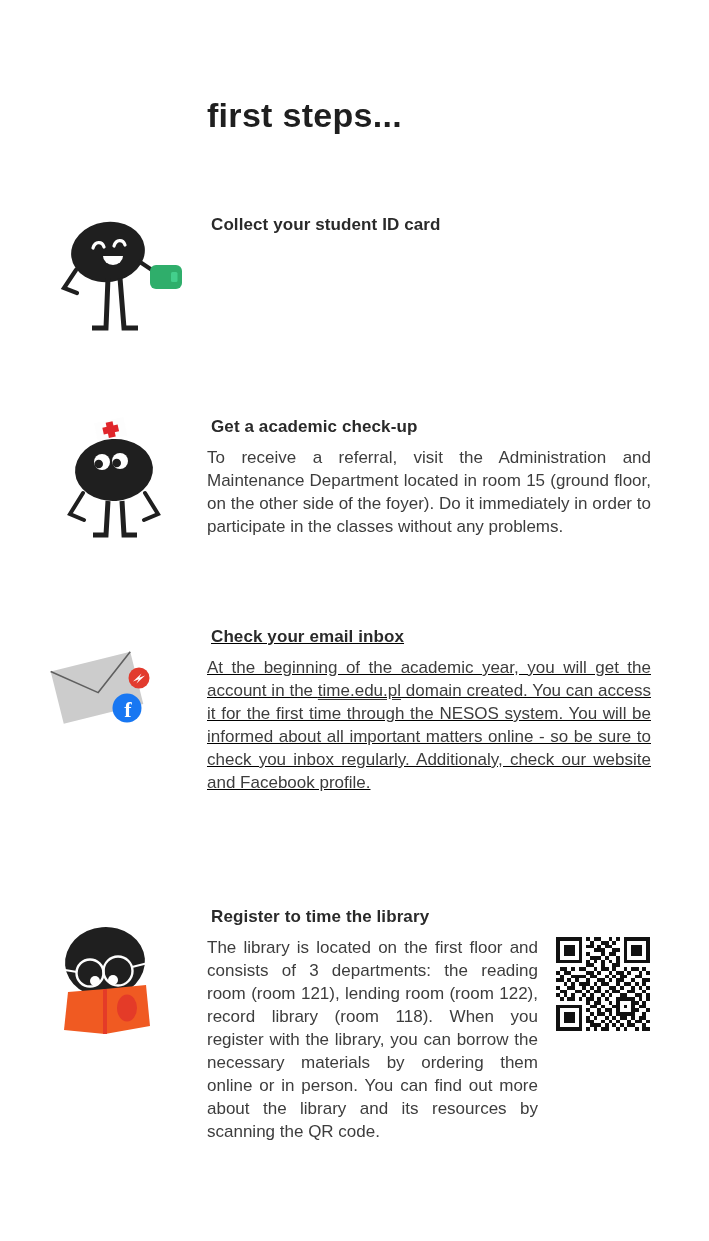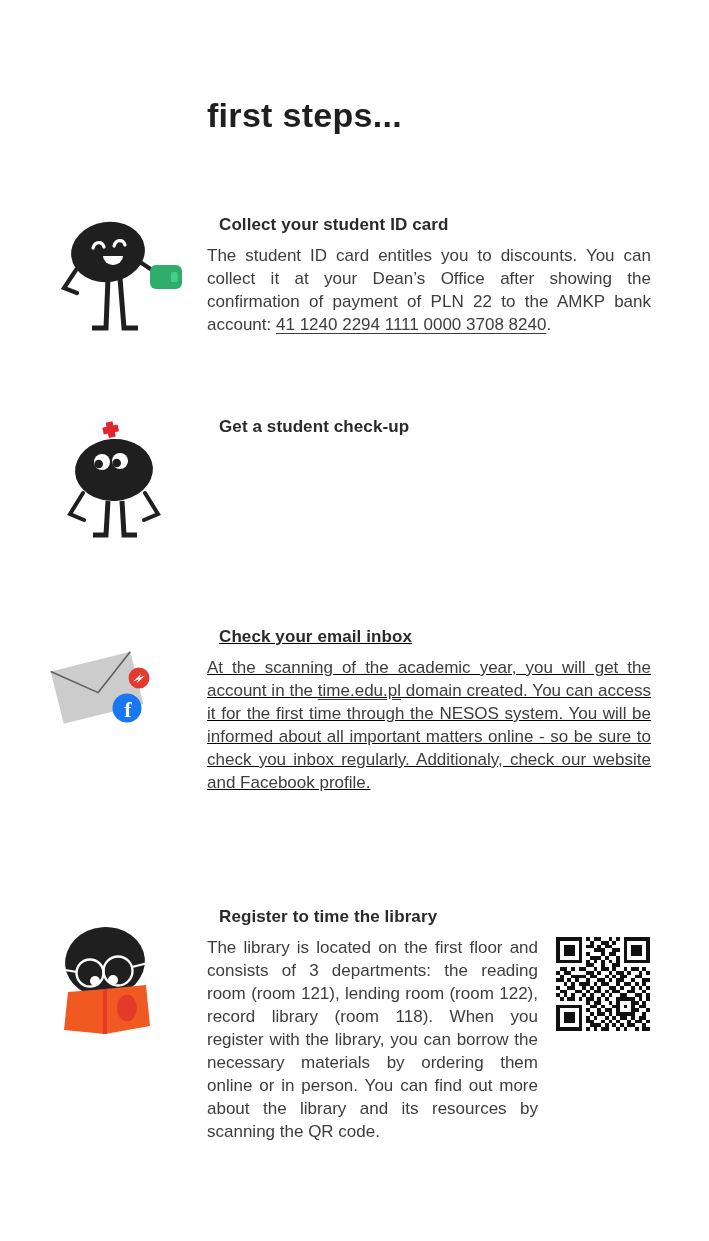--- a/index.html
+++ b/index.html
@@ -22,21 +22,21 @@
     font-family:"Liberation Sans", sans-serif;overflow:hidden;
   }
   .page-title{
     position:absolute;left:207px;top:96px;margin:0;
     font-size:34px;font-weight:800;letter-spacing:.3px;color:var(--ink);
   }
   .icon-box{position:absolute;}
   .icon-box svg{display:block;width:100%;height:100%;}
   .text-box{position:absolute;left:207px;width:444px;}
   .text-box h2{
-    margin:0 0 9px 12px;font-size:17px;font-weight:700;color:var(--heading);
+    margin:0 0 9px 4px;font-size:17px;font-weight:700;color:var(--heading);
     letter-spacing:.1px;
   }
   .text-box p{
     margin:0;font-size:17px;line-height:23px;color:var(--body-text);
     text-align:justify;
   }
   .u{text-decoration:underline;text-underline-offset:3px;}
   
   .tb-0{top:215px;}
   .tb-1{top:417px;}
@@ -68,21 +68,20 @@
       <path d="M28 58 L16 76 L29 81" class="stroke-ink" stroke-width="4.2" stroke-linecap="round"></path>
       <path d="M92 50 L107 60" class="stroke-ink" stroke-width="4.2" stroke-linecap="round"></path>
       <rect x="102" y="53" width="32" height="24" rx="6" style="fill:var(--card-green)"></rect>
       <rect x="123" y="60" width="6.5" height="10" rx="1.5" style="fill:var(--chip-green)"></rect>
       <path d="M60 66 L58 116 L44 116" class="stroke-ink" stroke-width="5"></path>
       <path d="M72 66 L76 116 L90 116" class="stroke-ink" stroke-width="5"></path>
     </svg>
   </div>
   <div class="text-box tb-0">
     <h2>Collect your student ID card</h2>
-    <p><span>The student ID card entitles you to discounts. You can collect it at your Dean’s Office after showing the confirmation of payment of PLN 22 to the AMKP bank account: </span><span class="u">41 1240 2294 1111 0000 3708 8240</span><span>.</span></p>
   </div>
 
   <div class="icon-box ib-1">
     <svg viewBox="0 0 110 132">
       <g transform="rotate(-12 50 18)">
         <rect x="36" y="7" width="30" height="19" fill="#fdfdfd"></rect>
         <rect x="47.5" y="9" width="7" height="15.5" style="fill:var(--cross-red)"></rect>
         <rect x="43.2" y="13.2" width="15.6" height="7" style="fill:var(--cross-red)"></rect>
       </g>
       <g transform="rotate(-4 54 57)">
@@ -92,38 +91,39 @@
       <circle cx="60" cy="48" r="8" fill="#fff"></circle>
       <circle cx="38.7" cy="51" r="4.3" style="fill:var(--ink)"></circle>
       <circle cx="56.7" cy="50" r="4.3" style="fill:var(--ink)"></circle>
       <path d="M23 80 L10 101 L24 107" class="stroke-ink" stroke-width="4" stroke-linecap="round"></path>
       <path d="M85 80 L98 101 L84 107" class="stroke-ink" stroke-width="4" stroke-linecap="round"></path>
       <path d="M48 88 L46 122 L33 122" class="stroke-ink" stroke-width="5"></path>
       <path d="M62 88 L64 122 L77 122" class="stroke-ink" stroke-width="5"></path>
     </svg>
   </div>
   <div class="text-box tb-1">
-    <h2>Get a student check-up</h2>
+    <h2>Get a academic check-up</h2>
+    <p><span>To receive a referral, visit the Administration and Maintenance Department located in room 15 (ground floor, on the other side of the foyer). Do it immediately in order to participate in the classes without any problems.</span></p>
   </div>
 
   <div class="icon-box ib-2">
     <svg viewBox="0 0 112 85">
       <g transform="rotate(-14 52 43)">
         <rect x="12" y="16" width="82" height="54" style="fill:var(--envelope-gray)"></rect>
         <path d="M12 16 L53 48 L94 16" stroke="#5f5f5f" stroke-width="1.6" fill="none"></path>
       </g>
       <circle cx="95" cy="33" r="10.5" style="fill:var(--badge-red)"></circle>
       <polygon points="89,36.5 97.5,28.5 95.2,32.8 101,30.5 92.5,38.5 94.8,34.2" fill="#fff"></polygon>
       <circle cx="83" cy="63" r="14.5" style="fill:var(--facebook-blue)"></circle>
       <text x="84" y="72" text-anchor="middle" font-family="Liberation Serif, serif" font-weight="bold" font-size="22" fill="#fff">f</text>
     </svg>
   </div>
   <div class="text-box tb-2">
     <h2>Check your email inbox</h2>
-    <p><span>At the scanning of the academic year, you will get the account in the </span><span class="u">time.edu.pl</span><span> domain created. You can access it for the first time through the NESOS system. You will be informed about all important matters online - so be sure to check you inbox regularly. Additionaly, check our website and Facebook profile.</span></p>
+    <p><span>At the beginning of the academic year, you will get the account in the </span><span class="u">time.edu.pl</span><span> domain created. You can access it for the first time through the NESOS system. You will be informed about all important matters online - so be sure to check you inbox regularly. Additionaly, check our website and Facebook profile.</span></p>
   </div>
 
   <div class="icon-box ib-3">
     <svg viewBox="0 0 110 115">
       <g transform="rotate(-5 50 40)">
         <ellipse cx="50" cy="40" rx="40" ry="35" style="fill:var(--ink)"></ellipse>
       </g>
       <path d="M10 48 L22 50" stroke="#fff" stroke-width="2"></path>
       <path d="M77 45 L93 41" stroke="#fff" stroke-width="2"></path>
       <circle cx="35" cy="51" r="13.5" stroke="#fdfdfd" stroke-width="2.4" fill="none"></circle>

